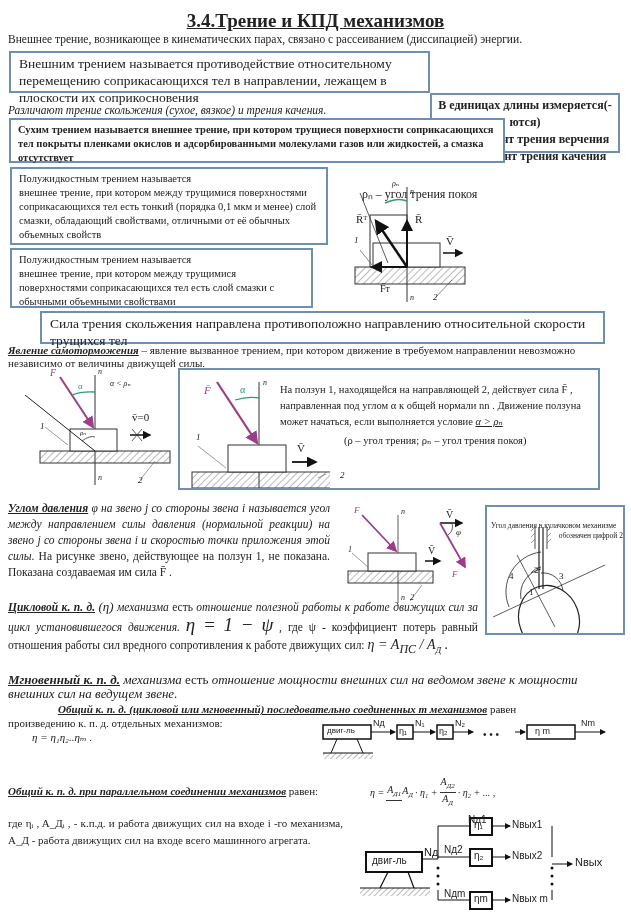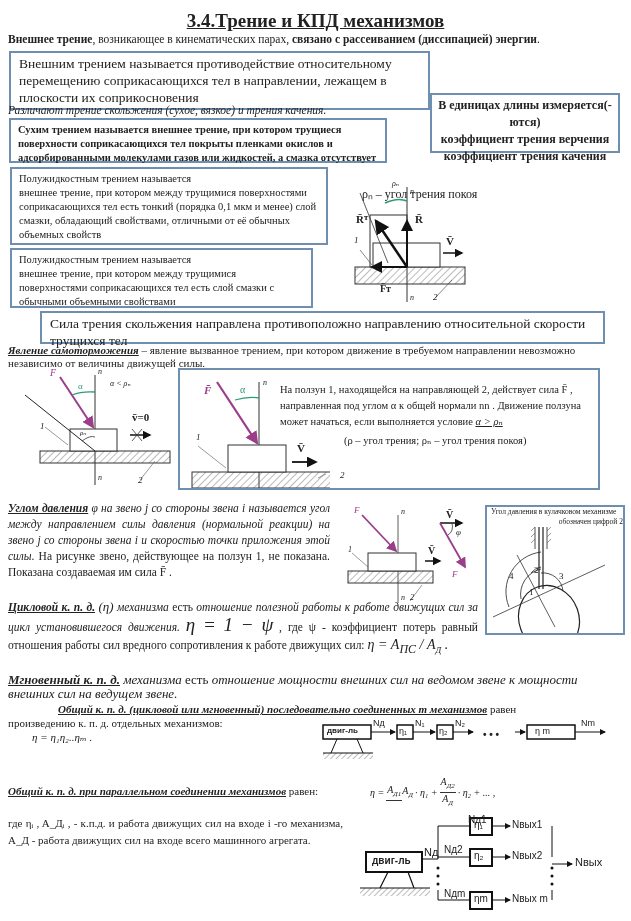--- a/index.html
+++ b/index.html
@@ -3,52 +3,52 @@
 <meta charset="utf-8">
 <style>
   html, body { margin:0; padding:0; background:#ffffff; }
   body { width:631px; height:921px; position:relative; overflow:hidden;
          font-family:"Liberation Serif","DejaVu Serif",serif; color:#222; }
   .abs { position:absolute; }
   .box { position:absolute; border:2px solid #6e8fb0; background:#fff; box-sizing:border-box; }
   .title { left:0; width:631px; top:10px; text-align:center; font-size:19px; font-weight:bold;
            text-decoration:underline; color:#222; }
   .p { font-size:11px; line-height:14px; }
-  .b { font-weight:bold;text-align:right; }
+  .b { font-weight:normal;text-align:right; }
   .i { font-style:italic; }
   .bu { font-weight:bold; font-style:italic; text-decoration:underline; }
   .box14 { font-size:13.5px; line-height:17px; padding:2px 8px; }
   .box11 { font-size:10.5px; line-height:14px; padding:3px 7px; }
   .box13b { font-size:12.5px; line-height:17px; padding:2px 6px; }
   .just { text-align:justify; }
   .diag svg { display:block; }
   .lbl { font-family:"Liberation Sans","DejaVu Sans",sans-serif; }
 </style>
 </head>
 <body>
 
 <div class="abs title">3.4.Трение и КПД механизмов</div>
 
 <div class="abs p" style="left:8px;top:32px;width:620px;font-size:11.5px;">
   <span class="b">Внешнее трение</span><span>, возникающее в кинематических парах, </span><span class="b">связано с рассеиванием (диссипацией) энергии</span><span>.</span>
 </div>
 
-<div class="box box14" style="left:9px;top:51px;width:421px;height:59px;">
+<div class="box box14" style="left:9px;top:51px;width:421px;height:42px;">
   <span>Внешним трением называется противодействие относительному перемещению соприкасающихся тел в направлении, лежащем в плоскости их соприкосновения</span>
 </div>
 
 <div class="abs p i" style="left:8px;top:103px;font-size:11.5px;">Различают трение скольжения (сухое, вязкое) и трения качения.</div>
 
 <div class="box box13b" style="left:430px;top:93px;width:190px;height:60px;text-align:center;">
   <div style="font-weight:bold;font-size:12px;">В единицах длины измеряется(-ются)</div>
   <div style="font-weight:bold;font-size:12px;">коэффициент трения верчения</div>
   <div style="font-weight:bold;font-size:12px;">коэффициент трения качения</div>
 </div>
 
-<div class="box box11" style="left:9px;top:118px;width:378px;height:45px;font-weight:bold;">
+<div class="box box11" style="left:9px;top:118px;width:496px;height:45px;font-weight:bold;">
   <span>Сухим трением называется внешнее трение, при котором трущиеся поверхности соприкасающихся тел покрыты пленками окислов и адсорбированными молекулами газов или жидкостей, а смазка отсутствует</span>
 </div>
 
 <div class="box box11" style="left:10px;top:167px;width:318px;height:78px;">
   <div>Полужидкостным трением называется</div>
   <div>внешнее трение, при котором между трущимися поверхностями соприкасающихся тел есть тонкий (порядка 0,1 мкм и менее) слой смазки, обладающий свойствами, отличными от её обычных объемных свойств</div>
 </div>
 
 <div class="box box11" style="left:10px;top:248px;width:303px;height:60px;">
   <div>Полужидкостным трением называется</div>
@@ -204,21 +204,21 @@
   <div class="abs b" style="left:88px;top:40px;font-size:10px;">V̄</div>
   <div class="abs b" style="left:106px;top:4px;font-size:10px;">V̄</div>
   <div class="abs i" style="left:116px;top:22px;font-size:9px;">φ</div>
   <div class="abs i" style="left:112px;top:64px;font-size:9px;color:#9c3d8a;">F</div>
   <div class="abs i" style="left:8px;top:40px;font-size:8px;">1</div>
   <div class="abs i" style="left:70px;top:88px;font-size:8px;">2</div>
   <div class="abs i" style="left:61px;top:88px;font-size:8px;">n</div>
 </div>
 
 <div class="box" style="left:485px;top:505px;width:140px;height:130px;">
-  <div class="abs" style="left:4px;top:0;font-size:7.5px;line-height:10px;width:132px;">
+  <div class="abs" style="left:4px;top:14px;font-size:7.5px;line-height:10px;width:132px;">
     <div>Угол давления в кулачковом механизме</div>
     <div style="text-align:right;">обозначен цифрой 2</div>
   </div>
   <svg width="136" height="126" viewBox="0 0 136 126" class="abs" style="left:0;top:0;">
     <line x1="52" y1="20" x2="52" y2="82" stroke="#222" stroke-width="1.2"></line>
     <line x1="56" y1="20" x2="56" y2="82" stroke="#222" stroke-width="1.2"></line>
     <line x1="48" y1="20" x2="48" y2="42" stroke="#222" stroke-width="0.8"></line>
     <line x1="60" y1="20" x2="60" y2="42" stroke="#222" stroke-width="0.8"></line>
     <g stroke="#555" stroke-width="0.6">
       <line x1="44" y1="24" x2="48" y2="20"></line>

